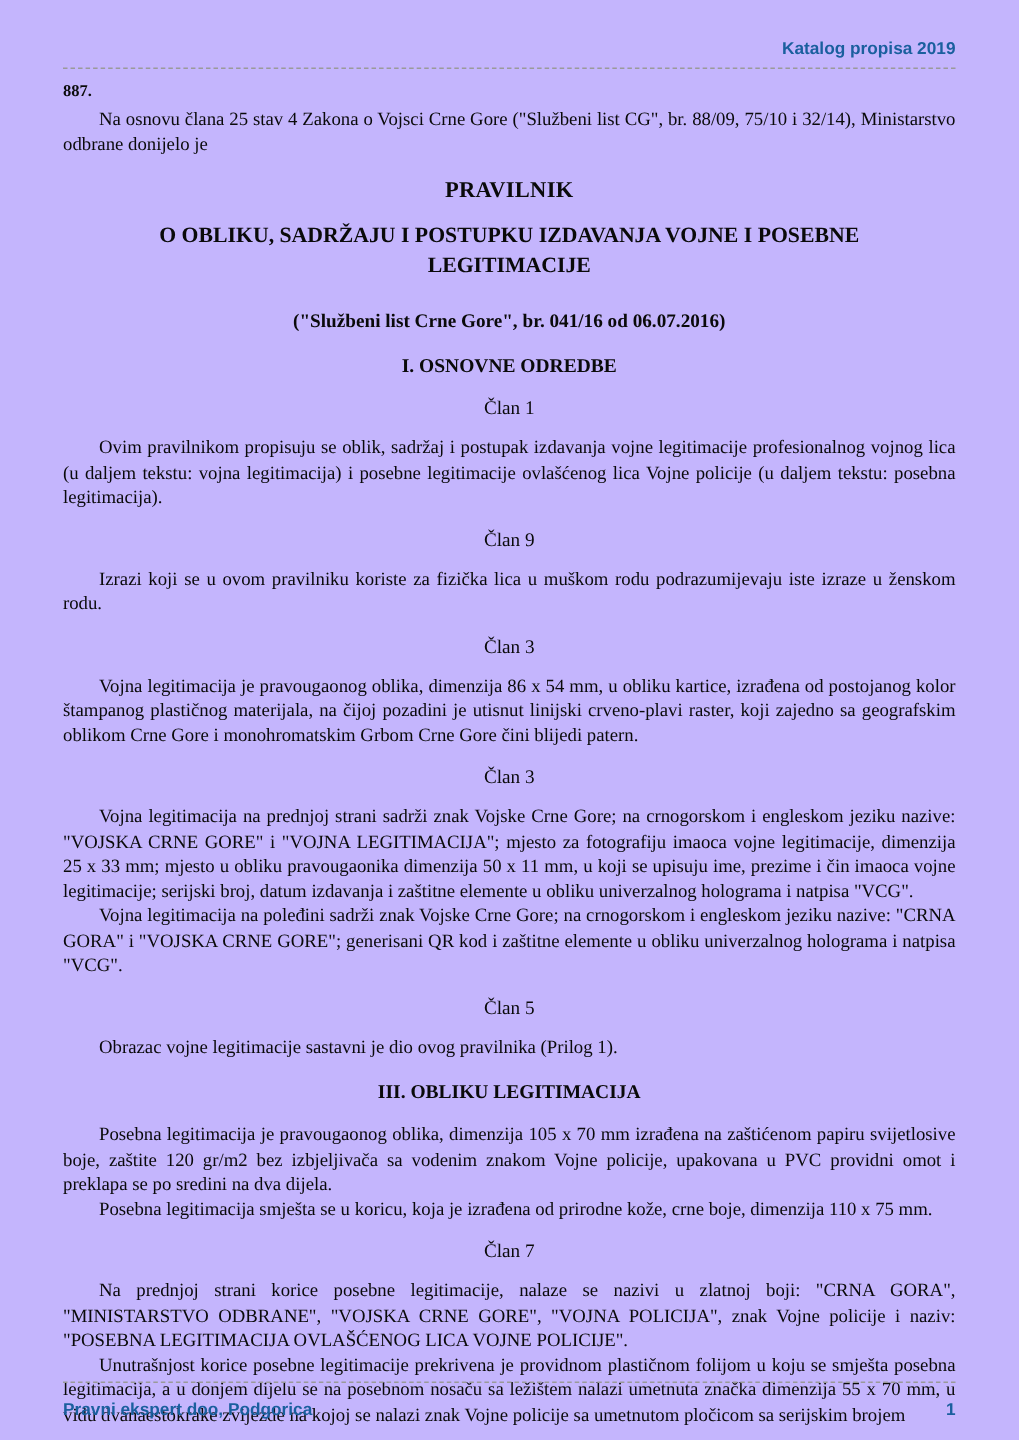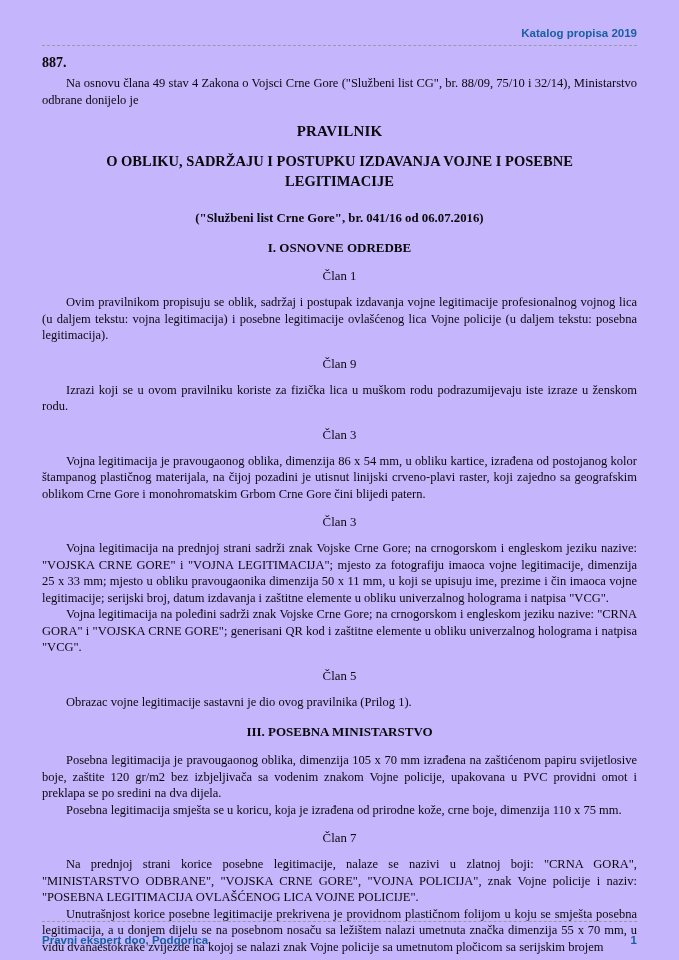--- a/index.html
+++ b/index.html
@@ -39,21 +39,21 @@
     justify-content: space-between;
     font-family: Liberation Sans, sans-serif;
     font-size: 11.5px;
     font-weight: bold;
     color: #1a5f9e;
   }
 
   
   .doc-number {
     font-weight: bold;
-    font-size: 14px;
+    font-size: 11px;
     margin: 9px 0 4px 0;
   }
   .para, .blk-p {
     font-size: 12.5px;
     line-height: 1.32;
     text-align: justify;
     text-indent: 24px;
     margin: 0;
   }
   .doc-title {
@@ -95,42 +95,42 @@
 
 <div class="page">
   <div class="page-inner">
 
     <div class="doc-header">
       <span>Katalog propisa 2019</span>
     </div>
 
     <div class="doc-number">887.</div>
 
-    <p class="para">Na osnovu člana 49 stav 4 Zakona o Vojsci Crne Gore ("Službeni list CG", br. 88/09, 75/10 i 32/14), Ministarstvo odbrane donijelo je</p>
+    <p class="para">Na osnovu člana 25 stav 4 Zakona o Vojsci Crne Gore ("Službeni list CG", br. 88/09, 75/10 i 32/14), Ministarstvo odbrane donijelo je</p>
 
     <div class="doc-title">PRAVILNIK</div>
 
     <div class="doc-subtitle">O OBLIKU, SADRŽAJU I POSTUPKU IZDAVANJA VOJNE I POSEBNE LEGITIMACIJE</div>
 
     <div class="gazette-line">("Službeni list Crne Gore", br. 041/16 od 06.07.2016)</div>
 
     <div id="blocks">
         <div class="blk blk-section">I. OSNOVNE ODREDBE</div>
         <div class="blk blk-article">Član 1</div>
         <p class="blk blk-p">Ovim pravilnikom propisuju se oblik, sadržaj i postupak izdavanja vojne legitimacije profesionalnog vojnog lica (u daljem tekstu: vojna legitimacija) i posebne legitimacije ovlašćenog lica Vojne policije (u daljem tekstu: posebna legitimacija).</p>
         <div class="blk blk-article">Član 9</div>
         <p class="blk blk-p">Izrazi koji se u ovom pravilniku koriste za fizička lica u muškom rodu podrazumijevaju iste izraze u ženskom rodu.</p>
         <div class="blk blk-article">Član 3</div>
         <p class="blk blk-p">Vojna legitimacija je pravougaonog oblika, dimenzija 86 x 54 mm, u obliku kartice, izrađena od postojanog kolor štampanog plastičnog materijala, na čijoj pozadini je utisnut linijski crveno-plavi raster, koji zajedno sa geografskim oblikom Crne Gore i monohromatskim Grbom Crne Gore čini blijedi patern.</p>
         <div class="blk blk-article">Član 3</div>
         <p class="blk blk-p">Vojna legitimacija na prednjoj strani sadrži znak Vojske Crne Gore; na crnogorskom i engleskom jeziku nazive: "VOJSKA CRNE GORE" i "VOJNA LEGITIMACIJA"; mjesto za fotografiju imaoca vojne legitimacije, dimenzija 25 x 33 mm; mjesto u obliku pravougaonika dimenzija 50 x 11 mm, u koji se upisuju ime, prezime i čin imaoca vojne legitimacije; serijski broj, datum izdavanja i zaštitne elemente u obliku univerzalnog holograma i natpisa "VCG".</p>
         <p class="blk blk-p">Vojna legitimacija na poleđini sadrži znak Vojske Crne Gore; na crnogorskom i engleskom jeziku nazive: "CRNA GORA" i "VOJSKA CRNE GORE"; generisani QR kod i zaštitne elemente u obliku univerzalnog holograma i natpisa "VCG".</p>
         <div class="blk blk-article">Član 5</div>
         <p class="blk blk-p">Obrazac vojne legitimacije sastavni je dio ovog pravilnika (Prilog 1).</p>
-        <div class="blk blk-section">III. POSEBNA MINISTARSTVO</div>
+        <div class="blk blk-section">III. OBLIKU LEGITIMACIJA</div>
         <p class="blk blk-p">Posebna legitimacija je pravougaonog oblika, dimenzija 105 x 70 mm izrađena na zaštićenom papiru svijetlosive boje, zaštite 120 gr/m2 bez izbjeljivača sa vodenim znakom Vojne policije, upakovana u PVC providni omot i preklapa se po sredini na dva dijela.</p>
         <p class="blk blk-p">Posebna legitimacija smješta se u koricu, koja je izrađena od prirodne kože, crne boje, dimenzija 110 x 75 mm.</p>
         <div class="blk blk-article">Član 7</div>
         <p class="blk blk-p">Na prednjoj strani korice posebne legitimacije, nalaze se nazivi u zlatnoj boji: "CRNA GORA", "MINISTARSTVO ODBRANE", "VOJSKA CRNE GORE", "VOJNA POLICIJA", znak Vojne policije i naziv: "POSEBNA LEGITIMACIJA OVLAŠĆENOG LICA VOJNE POLICIJE".</p>
         <p class="blk blk-p">Unutrašnjost korice posebne legitimacije prekrivena je providnom plastičnom folijom u koju se smješta posebna legitimacija, a u donjem dijelu se na posebnom nosaču sa ležištem nalazi umetnuta značka dimenzija 55 x 70 mm, u vidu dvanaestokrake zvijezde na kojoj se nalazi znak Vojne policije sa umetnutom pločicom sa serijskim brojem</p>
       </div>
   </div>
 
   <div class="doc-footer">
     <span>Pravni ekspert doo, Podgorica</span>

